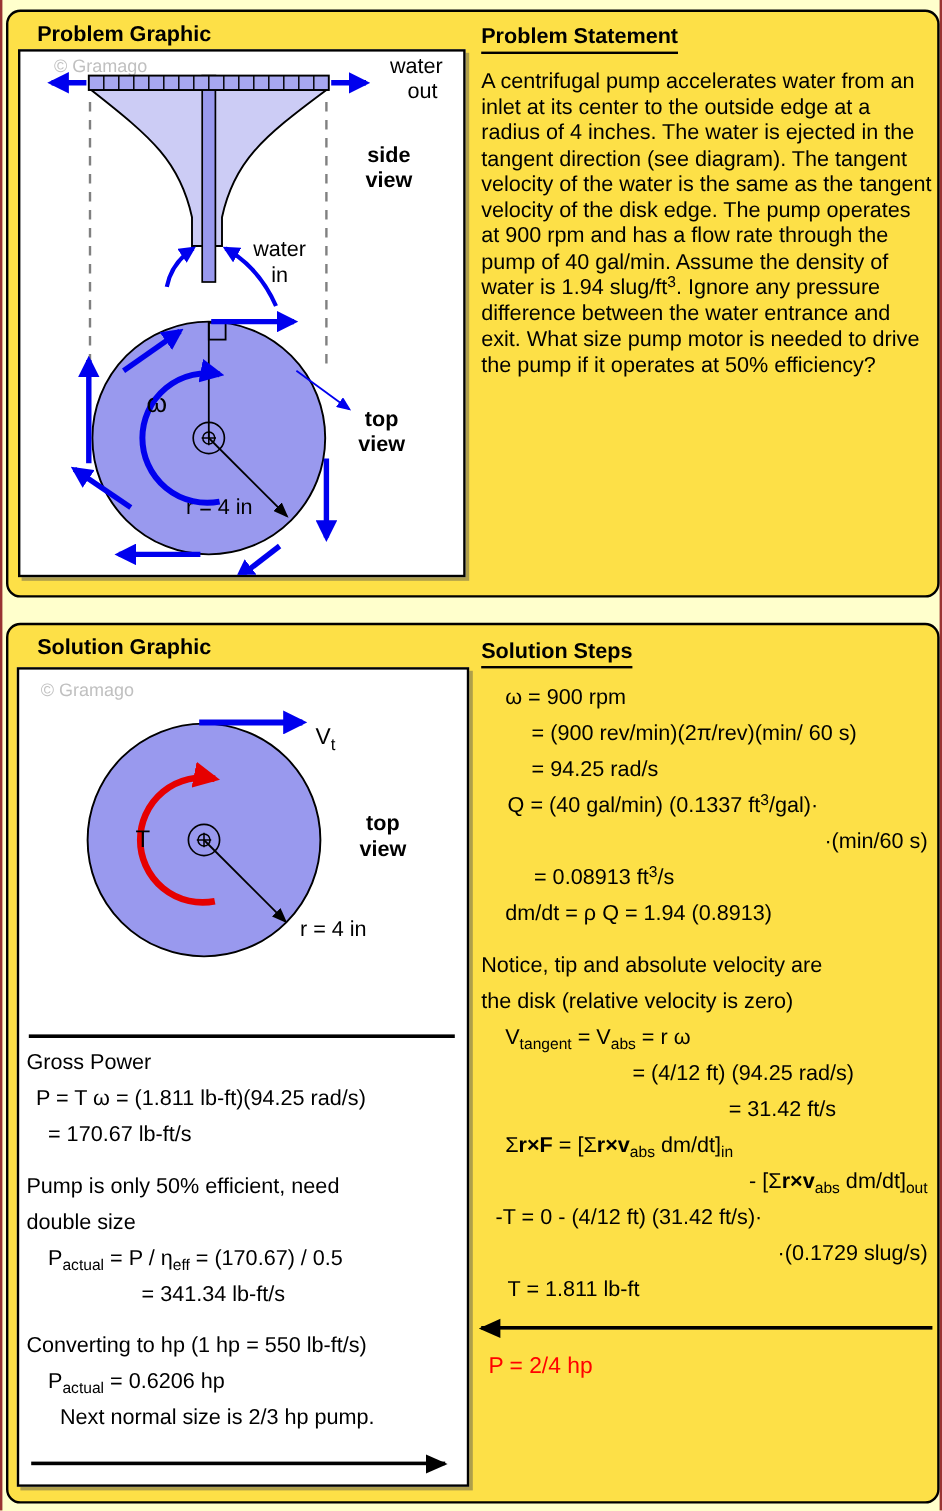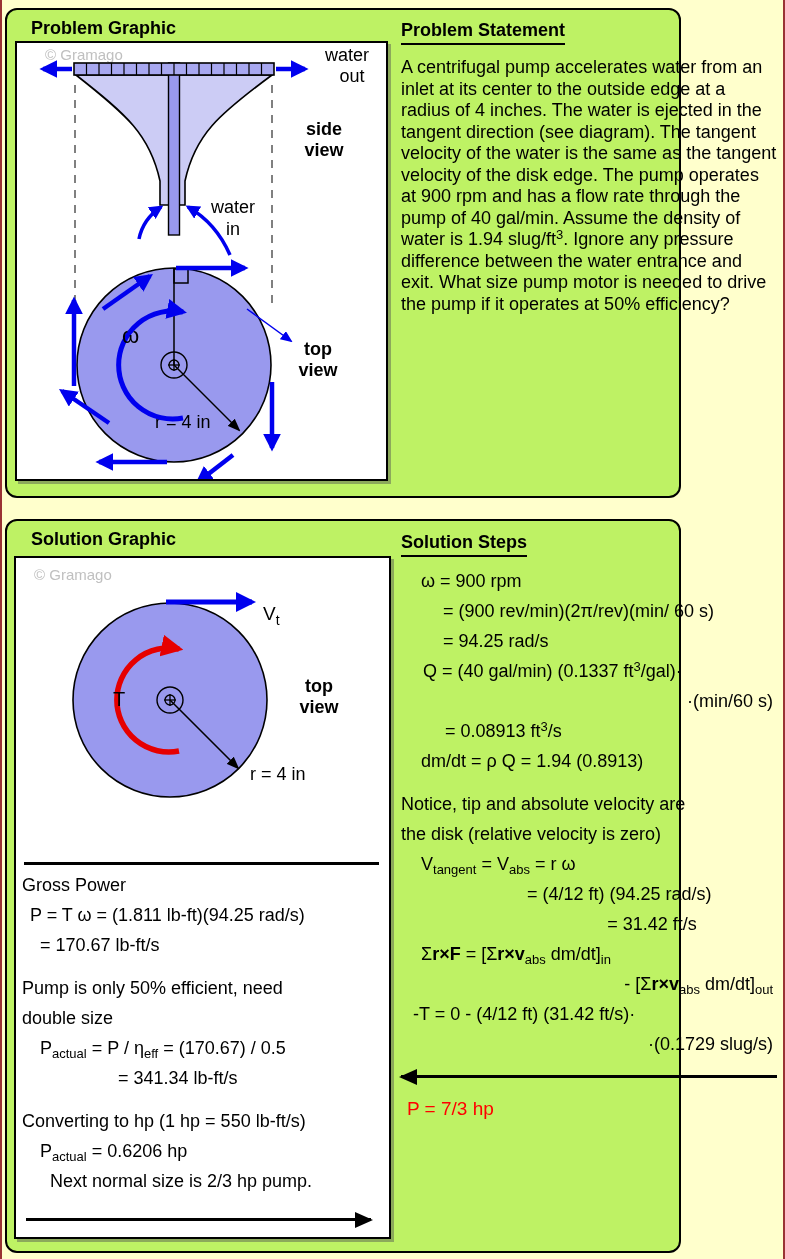--- a/index.html
+++ b/index.html
@@ -1,20 +1,20 @@
 <!DOCTYPE html>
 <html><head>
 <meta charset="utf-8">
 <style>
   html,body{margin:0;padding:0;background:#FFFFCC;}
   .page{position:relative;width:785px;height:1259px;background:#FFFFCC;overflow:hidden;
         font-family:"Liberation Sans",sans-serif;color:#000;}
   .edge{position:absolute;top:0;bottom:0;width:2px;background:#993333;}
   .edge.left{left:0;} .edge.right{right:0;}
-  .panel{position:absolute;left:5px;width:676px;background:#bef264;border:2px solid #000;
+  .panel{position:absolute;left:5px;width:778px;background:#fde047;border:2px solid #000;
          border-radius:12px;box-sizing:border-box;}
   .panel.top{top:8px;height:490px;}
   .panel.bottom{top:519px;height:734px;}
   .panel-title{position:absolute;left:24px;top:8px;font-size:18px;font-weight:bold;}
   .gbox{position:absolute;background:#fff;border:2px solid #000;box-sizing:border-box;
         box-shadow:3px 3px 0 rgba(80,80,80,.45);}
   .problem-gbox{left:8px;top:31px;width:373px;height:440px;}
   .solution-gbox{left:7px;top:35px;width:377px;height:683px;}
   .statement{position:absolute;left:394px;top:10px;width:376px;}
   .col-title{font-size:18px;font-weight:bold;display:inline-block;
@@ -188,18 +188,19 @@
           <div class="tline" style="padding-left: 20px;"><span>dm/dt = ρ Q = 1.94 (0.8913)</span></div>
           <div class="tline gap"><span>Notice, tip and absolute velocity are</span></div>
           <div class="tline"><span>the disk (relative velocity is zero)</span></div>
           <div class="tline" style="padding-left: 20px;"><span>V</span><span class="sub">tangent</span><span> = V</span><span class="sub">abs</span><span> = r ω</span></div>
           <div class="tline" style="padding-left: 126px;"><span>= (4/12 ft) (94.25 rad/s)</span></div>
           <div class="tline" style="padding-left: 126px; text-align: center;"><span>= 31.42 ft/s</span></div>
           <div class="tline" style="padding-left: 20px;"><span>Σ</span><span class="b">r×F</span><span> = [Σ</span><span class="b">r×v</span><span class="sub">abs</span><span> dm/dt]</span><span class="sub">in</span></div>
           <div class="tline r"><span>- [Σ</span><span class="b">r×v</span><span class="sub">abs</span><span> dm/dt]</span><span class="sub">out</span></div>
           <div class="tline" style="padding-left: 12px;"><span>-T = 0 - (4/12 ft) (31.42 ft/s)·</span></div>
           <div class="tline r"><span>·(0.1729 slug/s)</span></div>
+          <div class="tline" style="padding-left: 22px;"><span>T = 1.811 lb-ft</span></div>
         </div>
       <div class="harrow left-arrow"></div>
-      <div class="result">P = 7/3 hp</div>
+      <div class="result">P = 2/4 hp</div>
     </div>
   </section>
 </div>
 
 </body></html>

